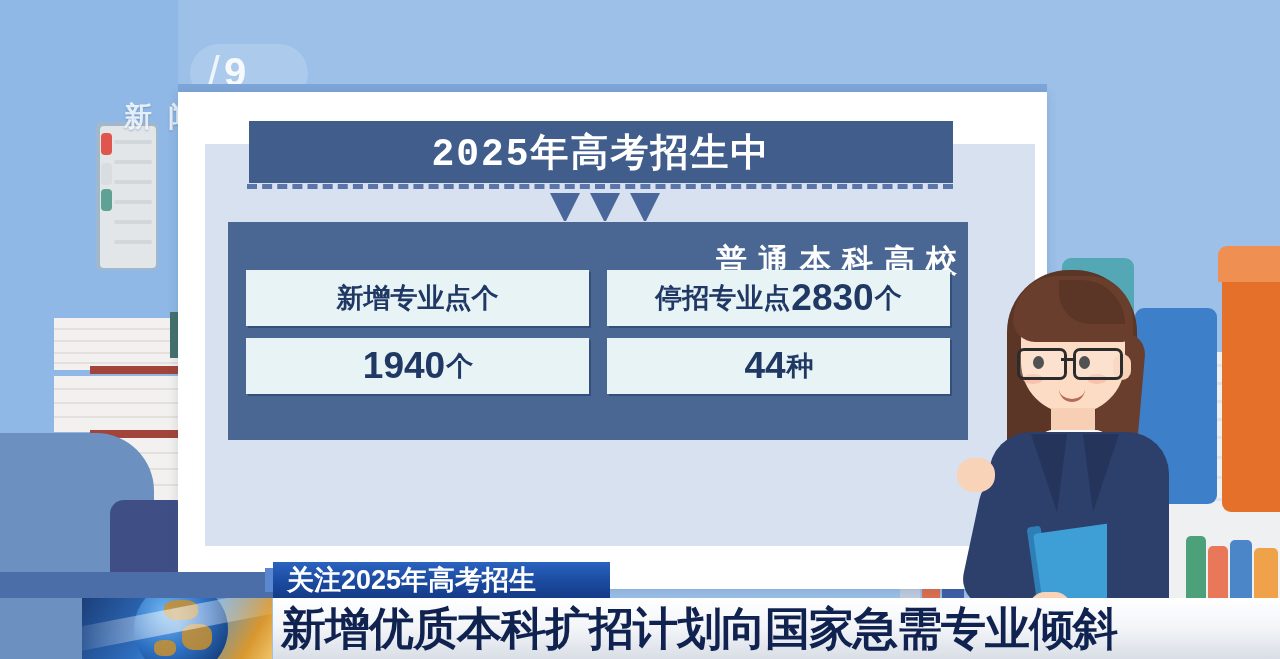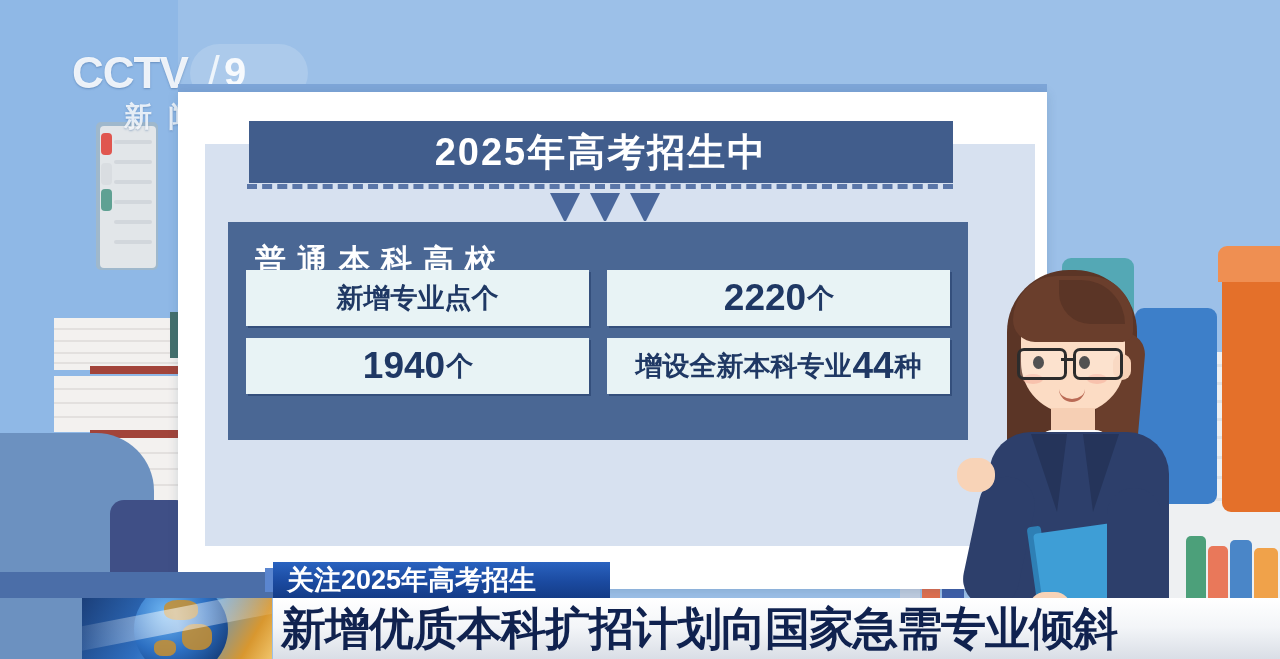--- a/index.html
+++ b/index.html
@@ -68,40 +68,40 @@
     position:absolute;left:205px;top:144px;width:830px;height:402px;background:#d7e1f0;
   }
 
   
   .title-bar{
     position:absolute;left:249px;top:121px;width:704px;height:62px;
     background:#415d8c;display:flex;align-items:center;justify-content:center;
   }
   .title-text{
     color:#ffffff;font-size:38px;font-weight:bold;letter-spacing:2px;
-    font-family:Liberation Sans, sans-serif;
+    font-family:Liberation Mono, monospace;
   }
 
   .dashed{
     position:absolute;left:247px;top:184px;width:706px;height:0;
     border-top:5px dashed #5a76a8;
   }
   .tri-row{position:absolute;left:550px;top:193px;width:110px;height:32px;display:flex;gap:10px;}
   .tri{
     width:28px;height:0;
     border-left:14px solid transparent;border-right:14px solid transparent;
     border-top:28px solid #4a679b;
   }
 
   
   .stats-block{
     position:absolute;left:228px;top:222px;width:740px;height:218px;background:#4a6794;
   }
   .stats-heading{
-    position:absolute;left:16px;right:0;top:18px;text-align:left;
+    position:absolute;left:16px;right:0;top:18px;text-align:right;
     color:#ffffff;font-size:31px;font-weight:bold;letter-spacing:11px;
     text-indent:11px;
   }
   .stat-grid{
     position:absolute;left:18px;top:48px;right:18px;
     display:grid;grid-template-columns:1fr 1fr;gap:12px 18px;
   }
   .stat-box{
     background:#e8f3f5;height:56px;display:flex;align-items:center;justify-content:center;
     box-shadow:2px 2px 0 rgba(30,55,100,.5);
@@ -245,21 +245,20 @@
   <div class="bk" style="left:900px;top:552px;width:20px;height:107px;background:#c0cde0;"></div>
   <div class="bk" style="left:922px;top:540px;width:18px;height:119px;background:#e06f4f;"></div>
   <div class="bk" style="left:942px;top:548px;width:22px;height:111px;background:#3f5fa8;"></div>
   <div class="bk" style="left:1186px;top:536px;width:20px;height:123px;background:#4ca07a;"></div>
   <div class="bk" style="left:1208px;top:546px;width:20px;height:113px;background:#e9785a;"></div>
   <div class="bk" style="left:1230px;top:540px;width:22px;height:119px;background:#4a86c8;"></div>
   <div class="bk" style="left:1254px;top:548px;width:24px;height:111px;background:#f0a24a;"></div>
 
   <div class="logo">
     <div class="logo-bubble"></div>
-    <div class="logo-cctv">CCTV</div>
     <div class="logo-slash">/</div>
     <div class="logo-13">9</div>
     <div class="logo-news">新闻</div>
   </div>
 
   <div class="card-top-strip"></div>
   <div class="card"></div>
   <div class="inner-panel"></div>
 
   <div class="title-bar">
@@ -276,31 +275,31 @@
   <div class="stats-block">
     <div class="stats-heading">普通本科高校</div>
     <div class="stat-grid">
 
       <div class="stat-box">
         <span class="stat-label">新增专业点</span>
         <span class="stat-unit">个</span>
       </div>
 
       <div class="stat-box">
-        <span class="stat-value">2220</span>
+        <span class="stat-label">停招专业点</span>
+        <span class="stat-value">2830</span>
         <span class="stat-unit">个</span>
       </div>
 
       <div class="stat-box">
         <span class="stat-value">1940</span>
         <span class="stat-unit">个</span>
       </div>
 
       <div class="stat-box">
-        <span class="stat-label">增设全新本科专业</span>
         <span class="stat-value">44</span>
         <span class="stat-unit">种</span>
       </div>
 
     </div>
   </div>
 
   <div class="person">
     <div class="hair-back"></div>
     <div class="pony"></div>

